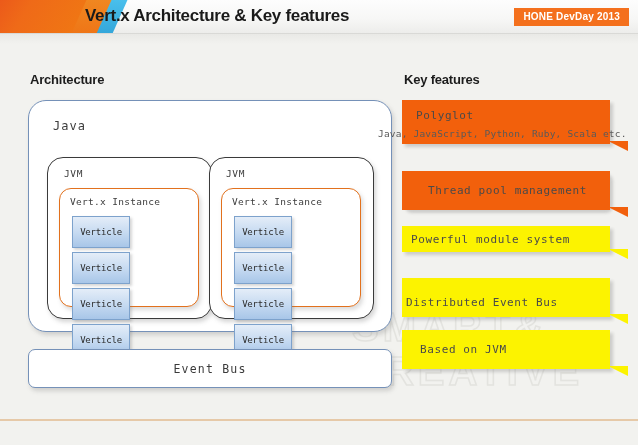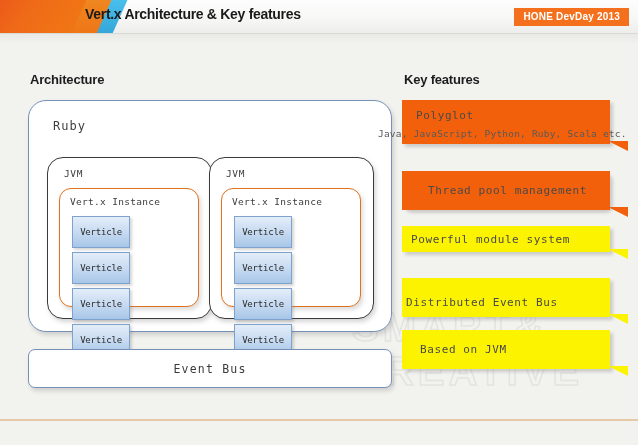--- a/index.html
+++ b/index.html
@@ -35,21 +35,21 @@
     background:linear-gradient(180deg,#f08a22 0%,#ee7014 100%);
     transform:skewX(-24deg);
   }
   .corner-blue{
     position:absolute;left:103px;top:-6px;width:16px;height:50px;
     background:linear-gradient(180deg,#4cc3ef 0%,#2e9fd4 100%);
     transform:skewX(-24deg);
   }
   .slide-title{
     position:absolute;left:85px;top:6px;
-    font-size:14px;font-weight:bold;color:#1a1a1a;letter-spacing:-0.3px;
+    font-size:17px;font-weight:bold;color:#1a1a1a;letter-spacing:-0.3px;
     white-space:nowrap;
   }
   .badge{
     position:absolute;right:9px;top:8px;
     background:#f4701d;color:#ffffff;
     font-size:10px;font-weight:bold;letter-spacing:0.2px;
     padding:3px 9px 4px 9px;white-space:nowrap;
   }
 
   
@@ -184,21 +184,21 @@
 
   <div class="watermark">
     <span>SMART&amp;</span>
     <span>CREATIVE</span>
   </div>
 
   <div class="sec-title" id="arch-title">Architecture</div>
   <div class="sec-title" id="kf-title">Key features</div>
 
   <div class="host-box">
-    <div class="host-label">Ruby</div>
+    <div class="host-label">Java</div>
 
     <div class="jvm-box" id="jvm-0">
       <div class="jvm-label">JVM</div>
       <div class="vertx-box">
         <div class="vertx-label">Vert.x Instance</div>
         <div class="verticle-grid">
           <div class="verticle">Verticle</div>
           <div class="verticle">Verticle</div>
           <div class="verticle">Verticle</div>
           <div class="verticle">Verticle</div>

